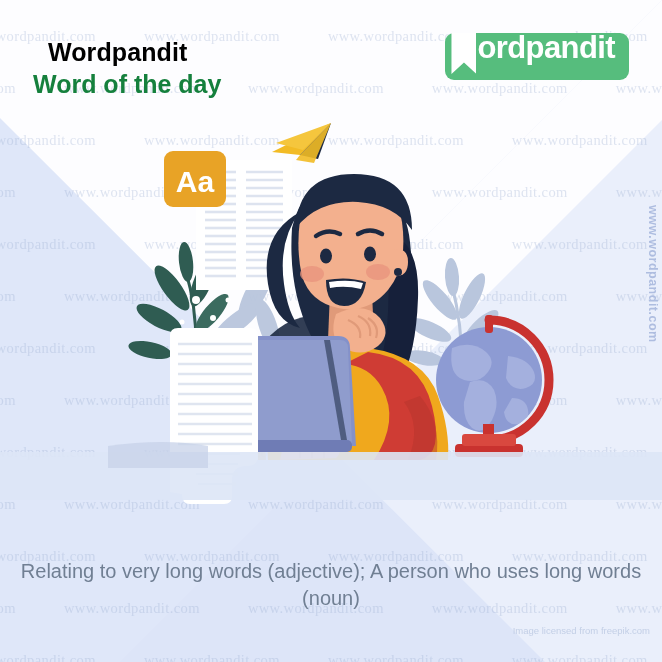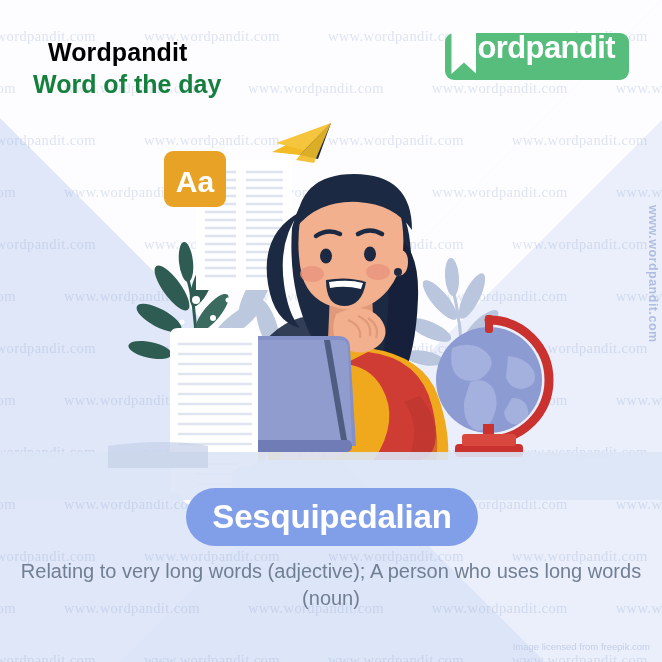--- a/index.html
+++ b/index.html
@@ -106,21 +106,21 @@
 
   
   .definition{
     position:absolute;left:0;top:558px;width:662px;z-index:30;
     text-align:center;color:#707f93;
     font-size:20px;line-height:1.33;font-weight:400;
     padding:0 16px;box-sizing:border-box;
   }
 
   .credit{
-    position:absolute;right:12px;bottom:10px;z-index:30;
+    position:absolute;right:12px;bottom:26px;z-index:30;
     font-size:9.5px;color:#c3cfe6;
   }
 </style>
 </head>
 <body>
 
 <div class="canvas">
 
   <div class="wedge-tl"></div>
   <div class="wedge-br"></div>
@@ -328,23 +328,20 @@
   </svg>
 
   <div class="brand">Wordpandit</div>
   <div class="brand-sub">Word of the day</div>
 
   <div class="logo">
     <span class="logo-mark"></span>
     <span class="logo-text">ordpandit</span>
   </div>
 
-  <div class="pill">
-    <span class="pill-text">Sesquipedalian</span>
-  </div>
 
   <div class="definition">Relating to very long words (adjective); A person who uses long words (noun)</div>
 
   <div class="wm-right">www.wordpandit.com</div>
 
   <div class="credit">Image licensed from freepik.com</div>
 
 </div>
 
 </body></html>

